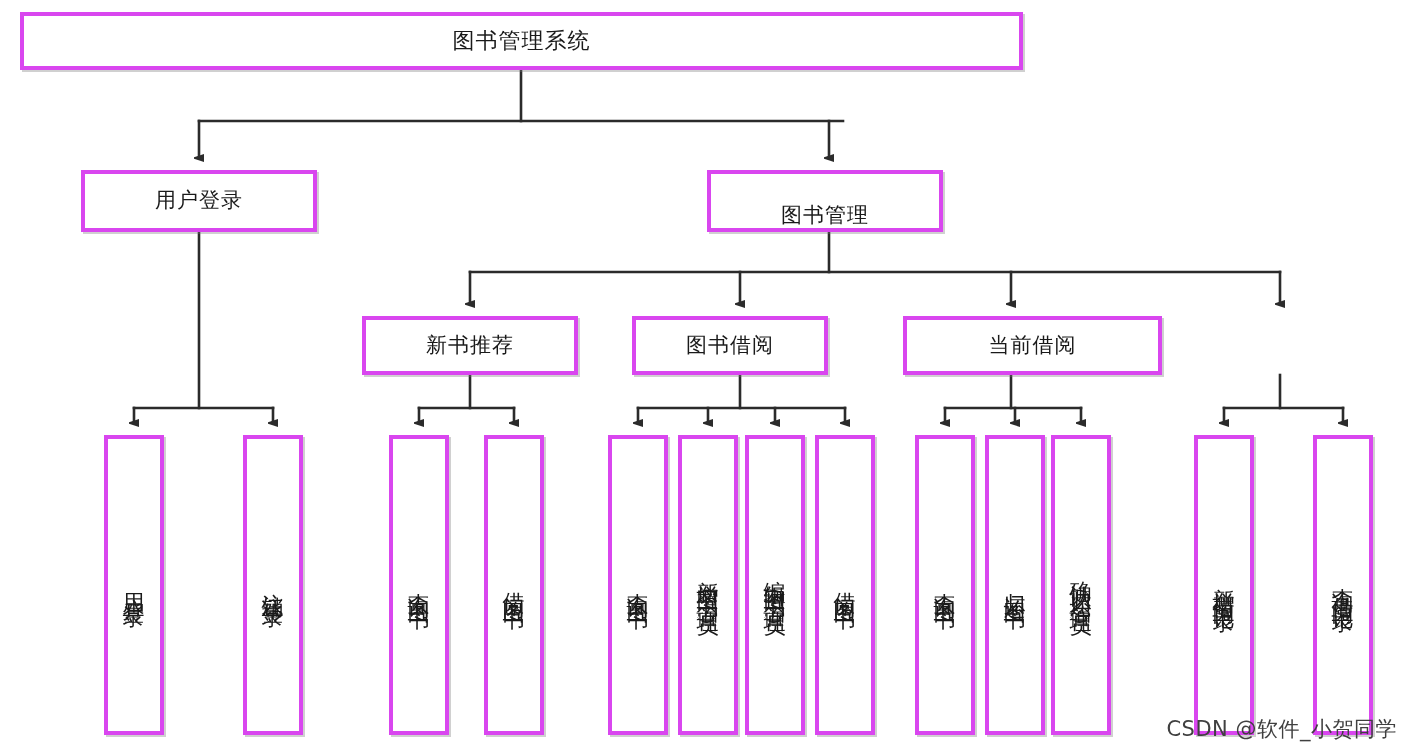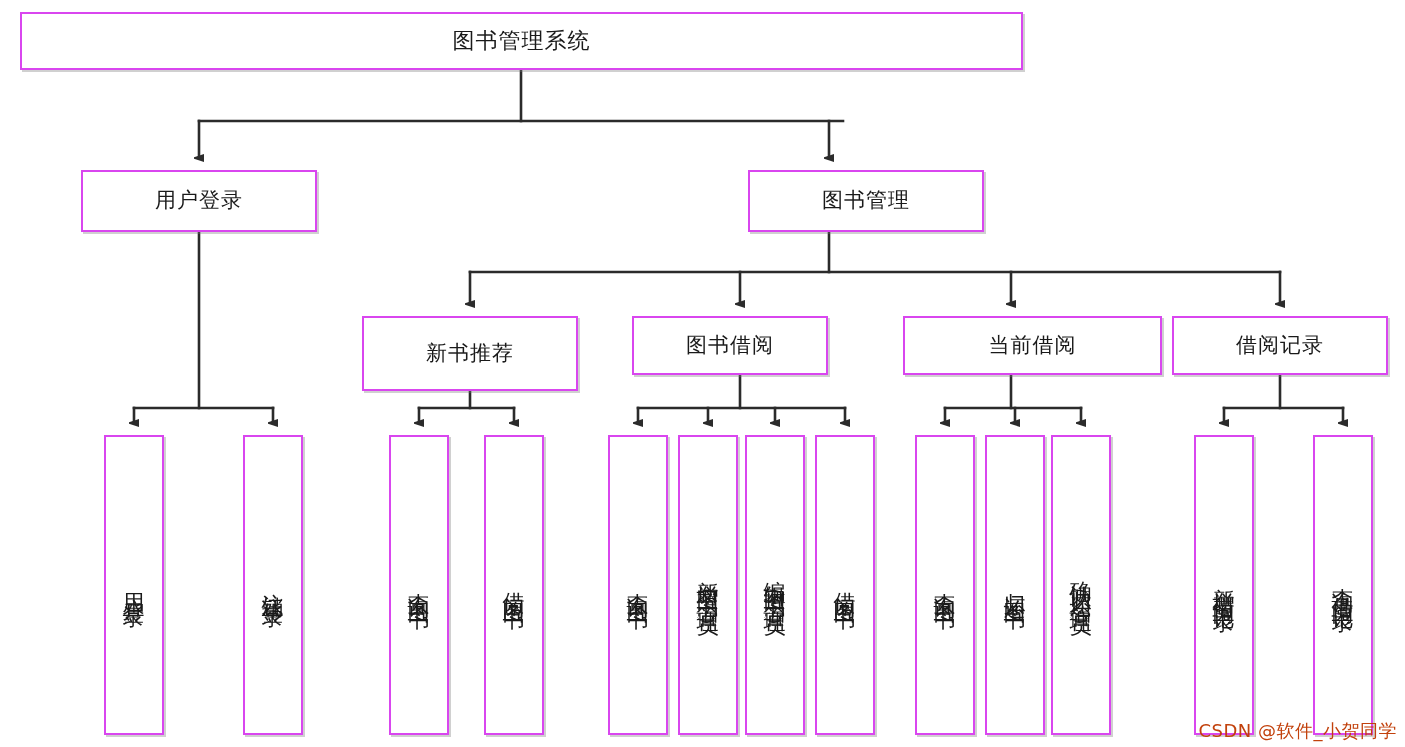--- a/index.html
+++ b/index.html
@@ -6,21 +6,21 @@
   body{
     font-family:"DejaVu Sans","Liberation Sans",sans-serif;
     width:1405px;height:747px;overflow:hidden;
   }
   #stage{position:relative;width:1405px;height:747px;background:#fff;}
   svg#edges{position:absolute;left:0;top:0;width:1405px;height:747px;}
 
   .node{
     position:absolute;
     box-sizing:border-box;
-    border:2px solid #d946ef;
+    border:4px solid #d946ef;
     background:#ffffff;
     display:flex;
     align-items:center;
     justify-content:center;
     box-shadow:2px 2px 0 rgba(120,120,120,.35);
   }
   .node .lbl{
     color:#1a1a1a;
     line-height:1.12;
     text-align:center;
@@ -34,22 +34,22 @@
     text-orientation:upright;
     font-size:22px;
     line-height:1.05;
     letter-spacing:5px;
     height:auto;
     max-height:100%;
   }
   .watermark{
     position:absolute;
     right:8px;bottom:4px;
-    font-size:18px;
-    color:#c2410c;
+    font-size:21px;
+    color:#404040;
     letter-spacing:.5px;
     user-select:none;
     white-space:nowrap;
   }
 </style>
 </head>
 <body>
 
 <div id="stage">
 
@@ -103,35 +103,32 @@
     </g>
   </svg>
 
   <div class="node h-node root" style="left:20px;top:12px;width:1003px;height:58px;">
     <span class="lbl">图书管理系统</span>
   </div>
 
   <div class="node h-node" style="left:81px;top:170px;width:236px;height:62px;">
     <span class="lbl">用户登录</span>
   </div>
-  <div class="node h-node" style="left:748px;top:170px;width:236px;height:62px;">
+  <div class="node h-node" style="left:707px;top:170px;width:236px;height:62px;align-items:flex-end;">
     <span class="lbl">图书管理</span>
   </div>
 
-  <div class="node h-node" style="left:362px;top:316px;width:216px;height:75px;">
+  <div class="node h-node" style="left:362px;top:316px;width:216px;height:59px;">
     <span class="lbl">新书推荐</span>
   </div>
   <div class="node h-node" style="left:632px;top:316px;width:196px;height:59px;">
     <span class="lbl">图书借阅</span>
   </div>
   <div class="node h-node" style="left:903px;top:316px;width:259px;height:59px;">
     <span class="lbl">当前借阅</span>
-  </div>
-  <div class="node h-node" style="left:1172px;top:316px;width:216px;height:59px;">
-    <span class="lbl">借阅记录</span>
   </div>
 
   <div class="node v-node" style="left:104px;top:435px;width:60px;height:300px;">
     <span class="lbl">用户登录</span>
   </div>
   <div class="node v-node" style="left:243px;top:435px;width:60px;height:300px;">
     <span class="lbl">注销登录</span>
   </div>
   <div class="node v-node" style="left:389px;top:435px;width:60px;height:300px;">
     <span class="lbl">查询图书</span>

